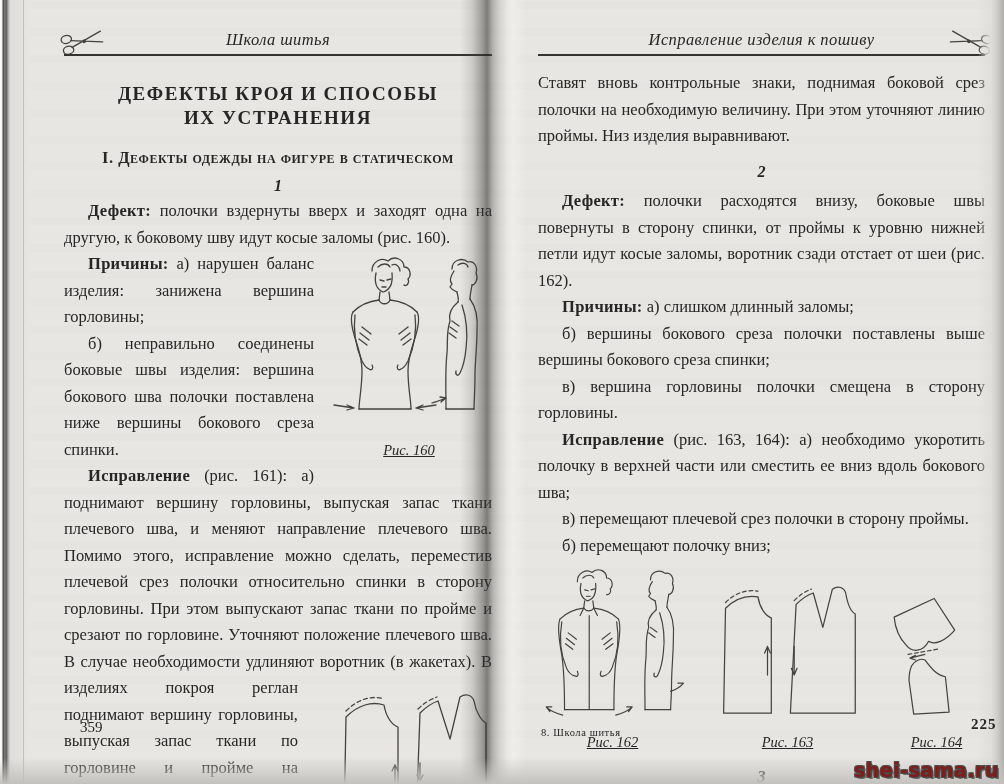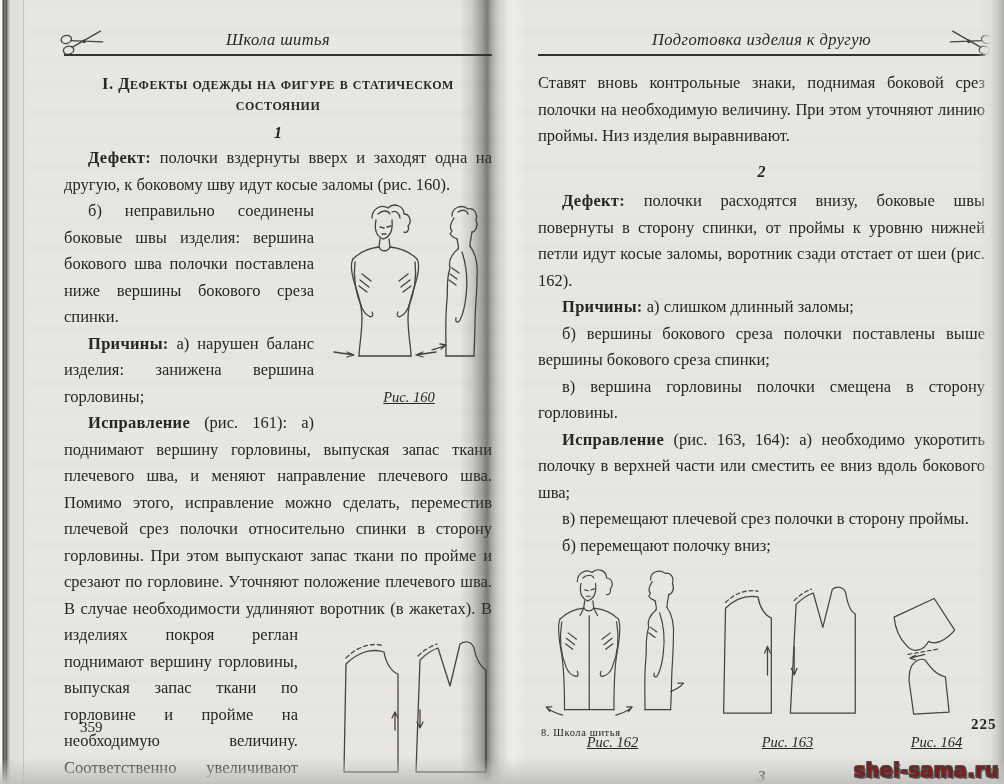--- a/index.html
+++ b/index.html
@@ -78,24 +78,27 @@
             <ellipse cx="7" cy="21" rx="5.2" ry="4"></ellipse>
             <path d="M11,12 L42,20 M11,19 L42,9"></path>
             <circle cx="24" cy="15.5" r="1.2" fill="#45433f"></circle>
           </g>
         </svg>
       </span>
       <div class="rh-text">Школа шитья</div>
       <div class="rh-rule"></div>
     </div>
 
+    <div class="chapter-title">
+      <div>ДЕФЕКТЫ КРОЯ И СПОСОБЫ</div>
+      <div>ИХ УСТРАНЕНИЯ</div>
+    </div>
 
     <div class="section-heading">
       <div>I. Дефекты одежды на фигуре в статическом</div>
-      <div>состоянии</div>
     </div>
 
     <div class="item-number">1</div>
 
     <div class="body-text">
       <p class="para"><b>Дефект:</b>
         <span>полочки вздернуты вверх и заходят одна на другую, к боковому шву идут косые заломы (рис. 160).</span></p>
 
       <span class="fig-inline">
         <svg width="166" height="170" viewBox="0 0 166 170">
@@ -124,23 +127,23 @@
             <path d="M132,47 C126,52 122,58 124,66 C120,78 122,88 121,98 C119,116 120,136 120,154"></path>
             <path d="M120,154 L148,154"></path>
             <path d="M136,50 C140,62 142,78 140,94 C139,104 137,112 134,118 M134,118 C132,122 129,120 130,116"></path>
             <path d="M126,66 l7,5 M124,72 l7,5 M123,78 l7,5"></path>
             <path d="M106,148 C112,146 116,145 120,143 M120,143 l-6,-1 M120,143 l-5,4"></path>
           </g>
         </svg>
         <span class="caption">Рис. 160</span>
       </span>
 
-      <p class="para">б) неправильно соединены боковые швы изделия: вершина бокового шва полочки поставлена ниже вершины бокового среза спинки.</p>
       <p class="para"><b>Причины:</b>
         <span>а) нарушен баланс изделия: занижена вершина горловины;</span></p>
+      <p class="para">б) неправильно соединены боковые швы изделия: вершина бокового шва полочки поставлена ниже вершины бокового среза спинки.</p>
 
       <p class="para"><b>Исправление</b>
         <span>(рис. 161): а) поднимают вершину горловины, выпуская запас ткани плечевого шва, и меняют направление плечевого шва. Помимо этого, исправление можно сделать, переместив плечевой срез полочки относительно спинки в сторону горловины. При этом выпускают запас ткани по пройме и срезают по горловине. Уточняют положение плечевого шва. В случае необходимости удлиняют воротник (в жакетах).</span>
         <span class="fig-inline">
           <svg width="158" height="152" viewBox="0 0 158 152">
             <g class="line-art">
               <path class="dash" d="M12,32 C24,20 38,16 50,20"></path>
               <path d="M12,38 C24,26 38,22 50,26 C52,38 58,46 64,48 L64,146 L10,146 Z"></path>
               <path d="M61,86 l0,18 M61,86 l-3,6 M61,86 l3,6"></path>
               <path class="dash" d="M84,30 C90,24 97,20 103,18"></path>
@@ -160,21 +163,21 @@
       <span class="scissors sc-r">
         <svg width="46" height="30" viewBox="0 0 46 30">
           <g class="line-art">
             <ellipse cx="7" cy="10" rx="5.2" ry="4"></ellipse>
             <ellipse cx="7" cy="21" rx="5.2" ry="4"></ellipse>
             <path d="M11,12 L42,20 M11,19 L42,9"></path>
             <circle cx="24" cy="15.5" r="1.2" fill="#45433f"></circle>
           </g>
         </svg>
       </span>
-      <div class="rh-text">Подготовка изделия к другую</div>
+      <div class="rh-text">Исправление изделия к пошиву</div>
       <div class="rh-rule"></div>
     </div>
 
     <div class="body-text" style="margin-top:14px;">
       <p class="para no-indent">Ставят вновь контрольные знаки, поднимая боковой срез полочки на необходимую величину. При этом уточняют линию проймы. Низ изделия выравнивают.</p>
 
       <div class="item-number">2</div>
 
       <p class="para"><b>Дефект:</b>
         <span>полочки расходятся внизу, боковые швы повернуты в сторону спинки, от проймы к уровню нижней петли идут косые заломы, воротник сзади отстает от шеи (рис. 162).</span></p>

